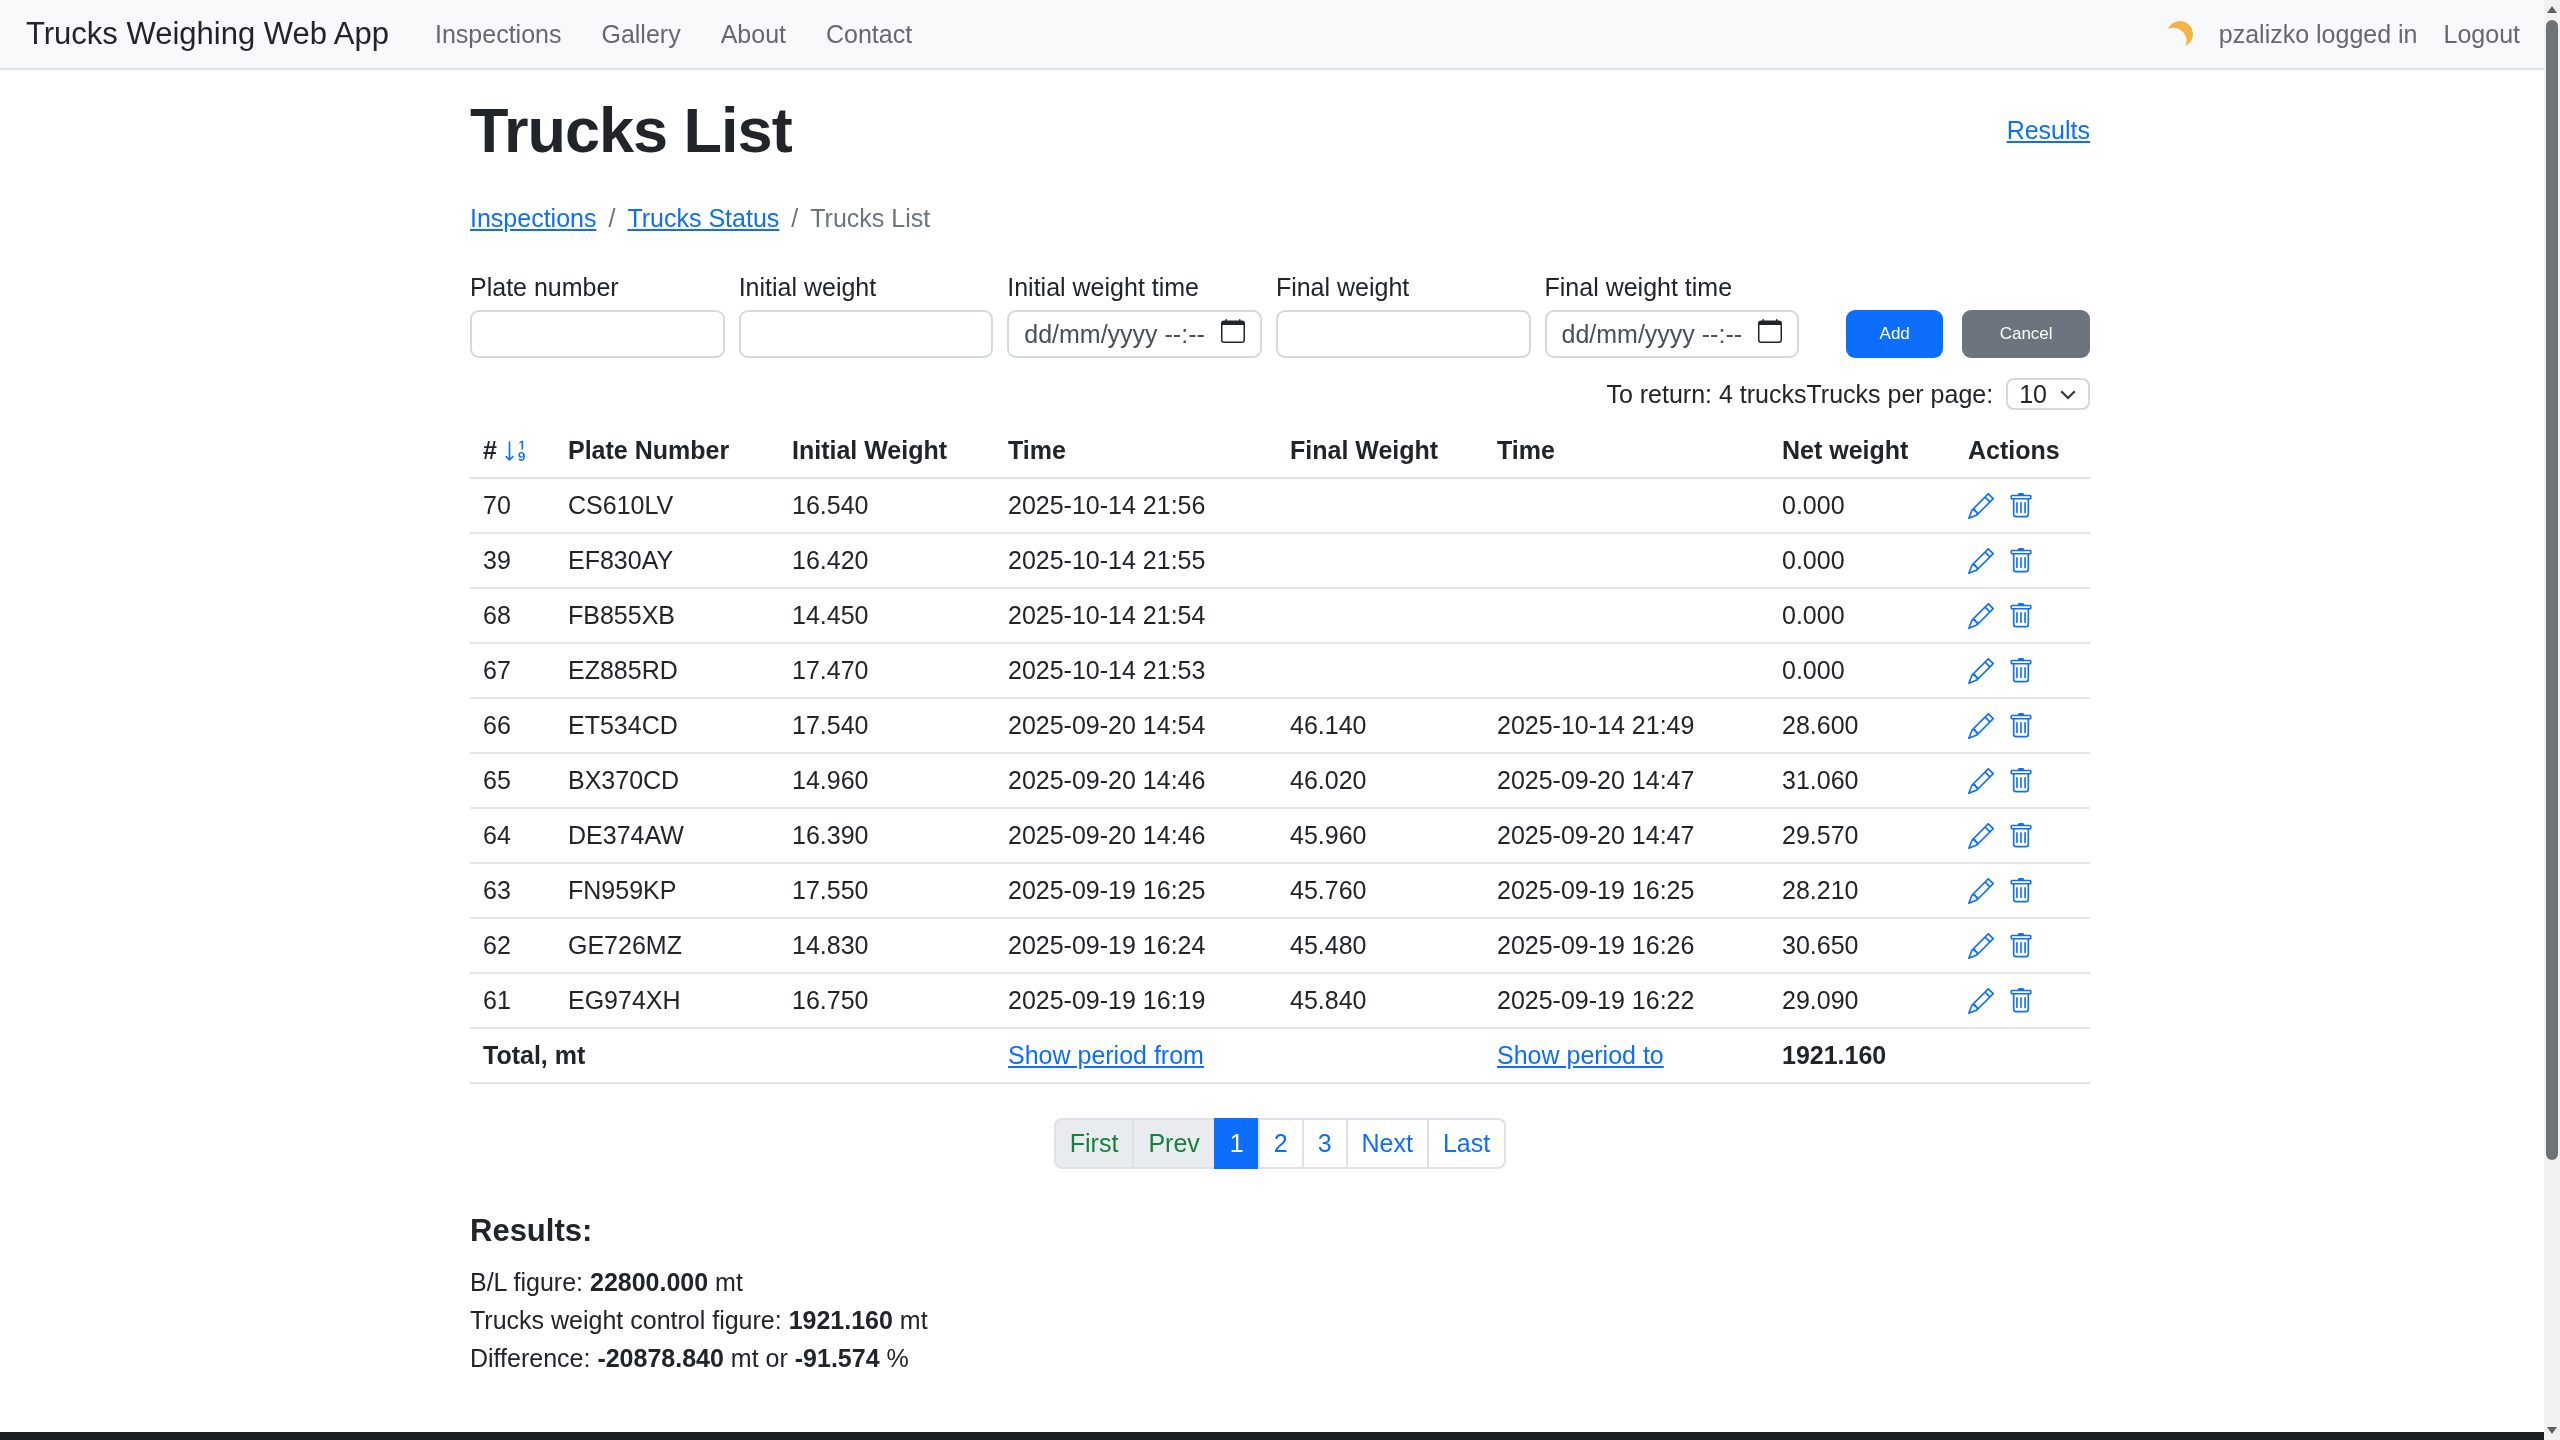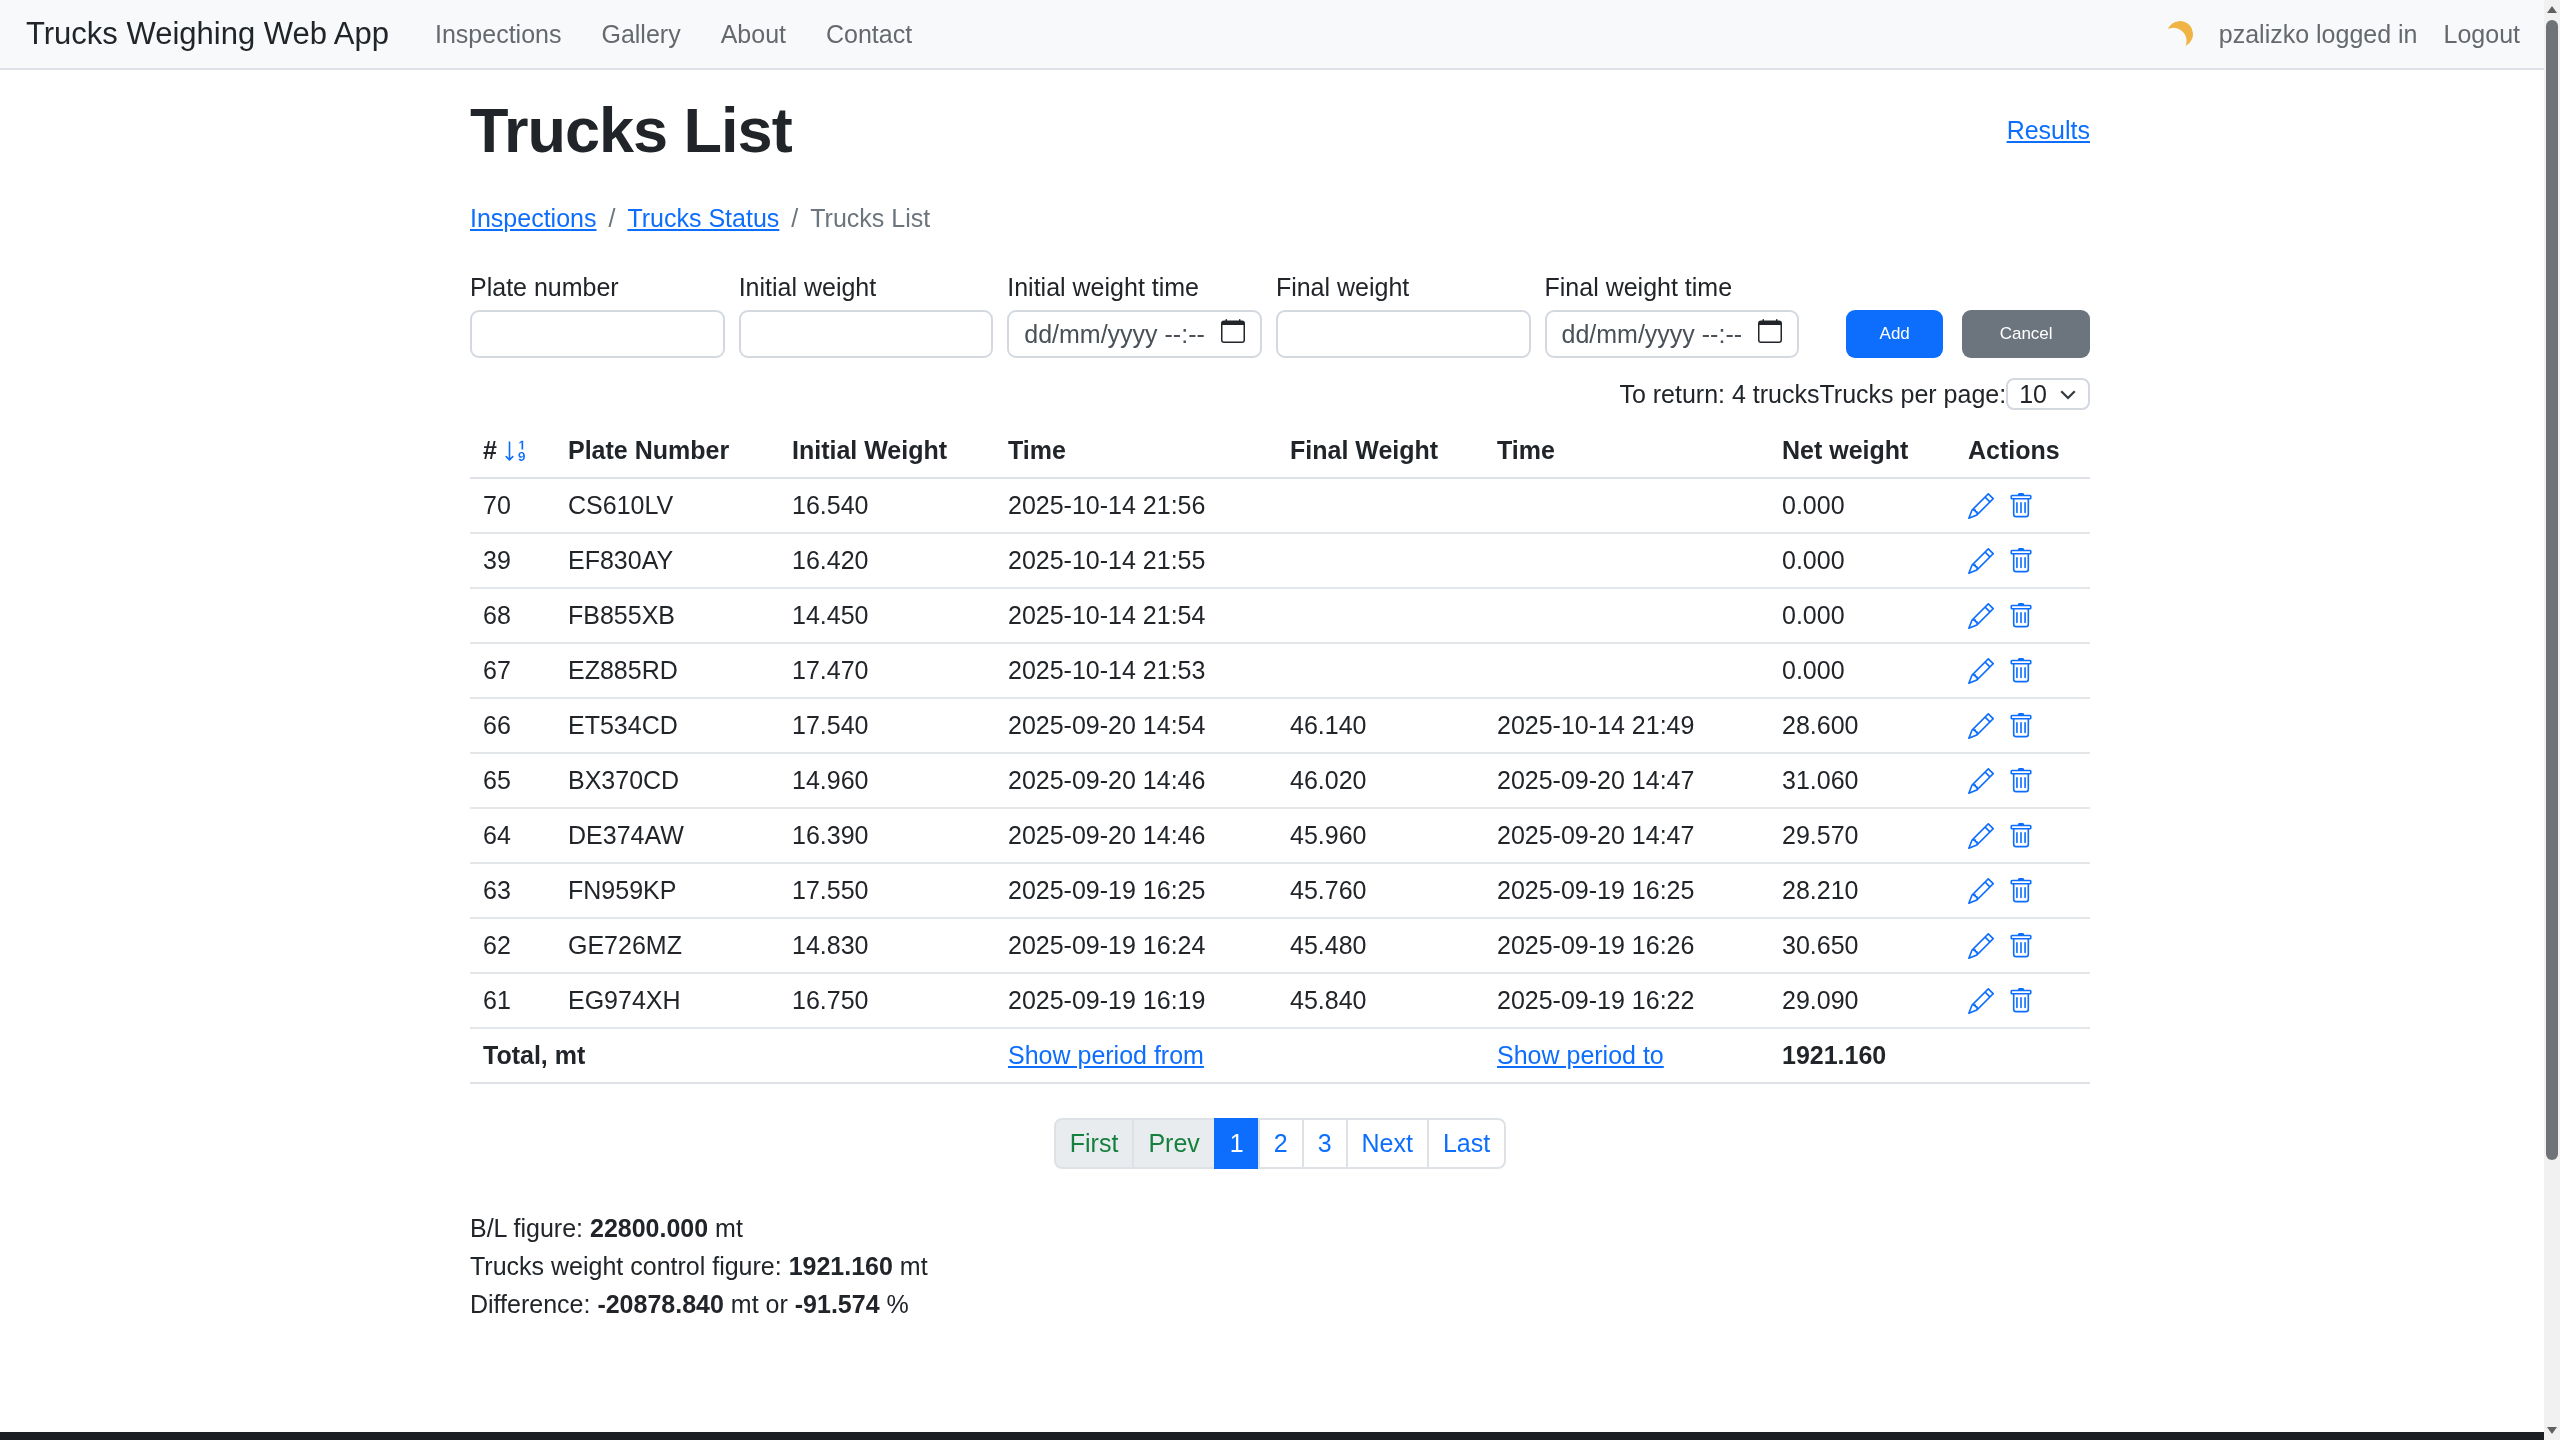--- a/index.html
+++ b/index.html
@@ -70,21 +70,21 @@
   .btn{
     height:48px;border:none;border-radius:9px;font-size:17px;color:#fff;
     display:flex;align-items:center;justify-content:center;cursor:pointer;
     font-family:inherit;
   }
   .btn-add{background:var(--primary);width:98px;margin-left:33px;}
   .btn-cancel{background:var(--secondary);width:129px;margin-left:5px;}
 
   
   .list-meta{margin-top:20px;display:flex;justify-content:flex-end;align-items:center;}
-  .per-page{display:flex;align-items:center;}
+  .per-page{display:flex;align-items:center;gap:13px;}
   .select-box{
     min-width:66px;height:32px;border:2px solid var(--input-border);border-radius:8px;
     display:flex;align-items:center;gap:12px;padding:0 11px;cursor:pointer;background:#fff;
   }
 
   
   table{width:100%;border-collapse:collapse;table-layout:fixed;margin-top:14px;}
   th{text-align:left;font-weight:600;padding:12px 13px;border-bottom:2px solid var(--border);font-size:25px;}
   td{padding:12px 13px;border-bottom:2px solid #e3e7ea;font-size:25px;overflow:hidden;white-space:nowrap;}
   tfoot td{border-bottom:2px solid var(--border);border-top:0;}
@@ -533,20 +533,21 @@
     <a class="page-link">Next</a>
   </li>
 
   <li class="page-item">
     <a class="page-link">Last</a>
   </li>
 </ul>
   </div>
 
   <section class="results-section">
+    <h2 class="results-heading">Results:</h2>
     <div class="results-line"><span>B/L figure: </span><span class="bold">22800.000</span><span> mt</span></div>
     <div class="results-line"><span>Trucks weight control figure: </span><span class="bold">1921.160</span><span> mt</span></div>
     <div class="results-line"><span>Difference: </span><span class="bold">-20878.840</span><span> mt or </span><span class="bold">-91.574</span><span> %</span></div>
   </section>
 
 </main>
 
 <div class="bottom-strip"></div>
 
 </body></html>

